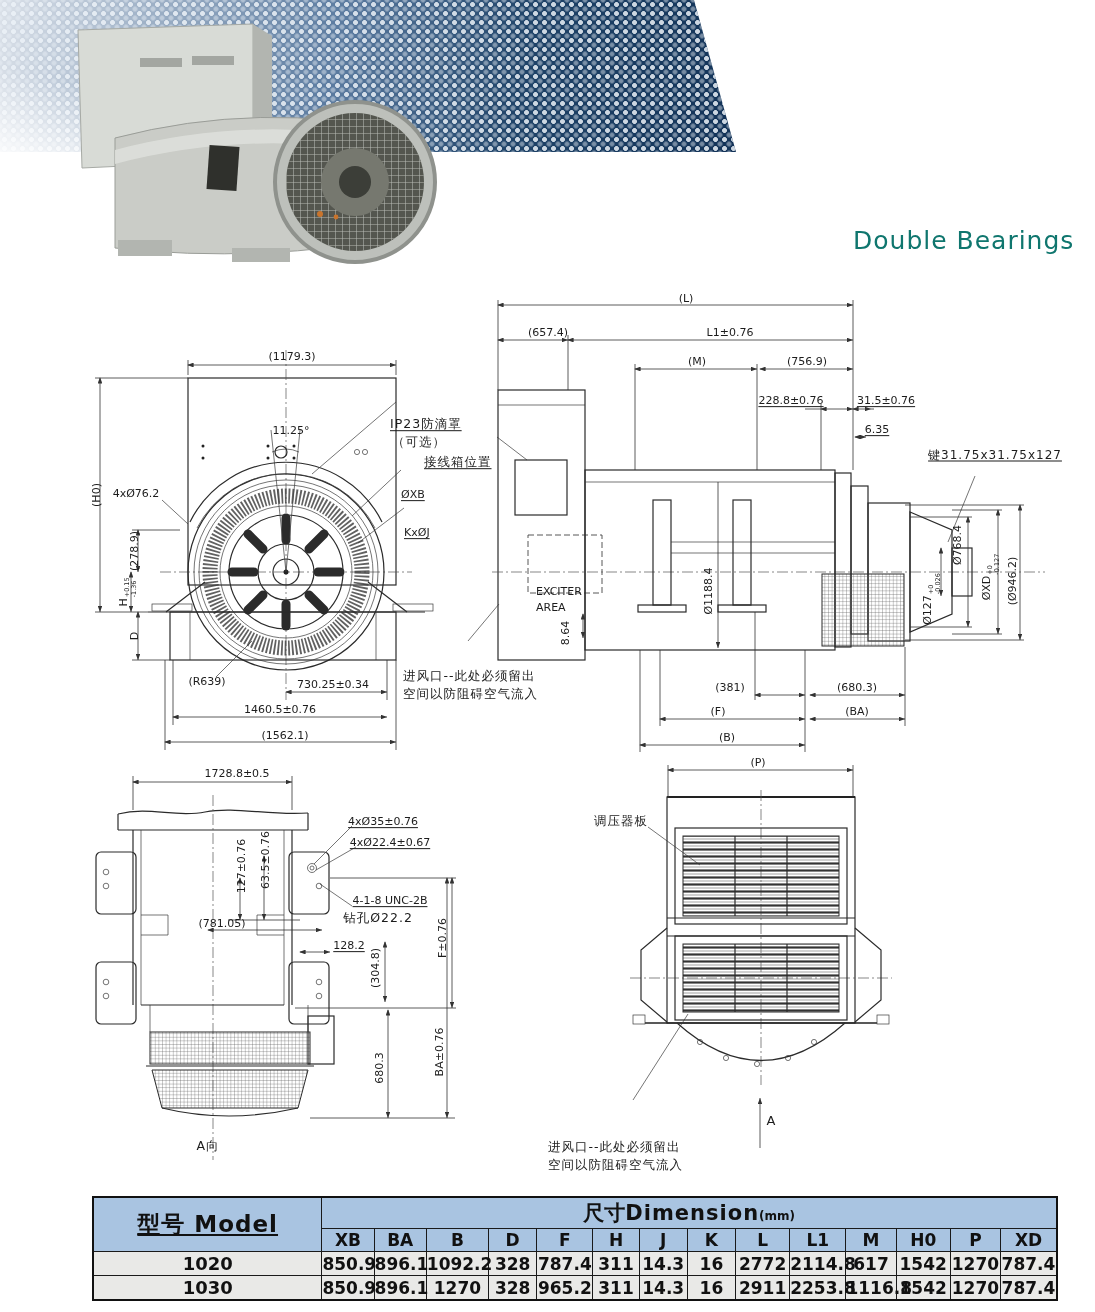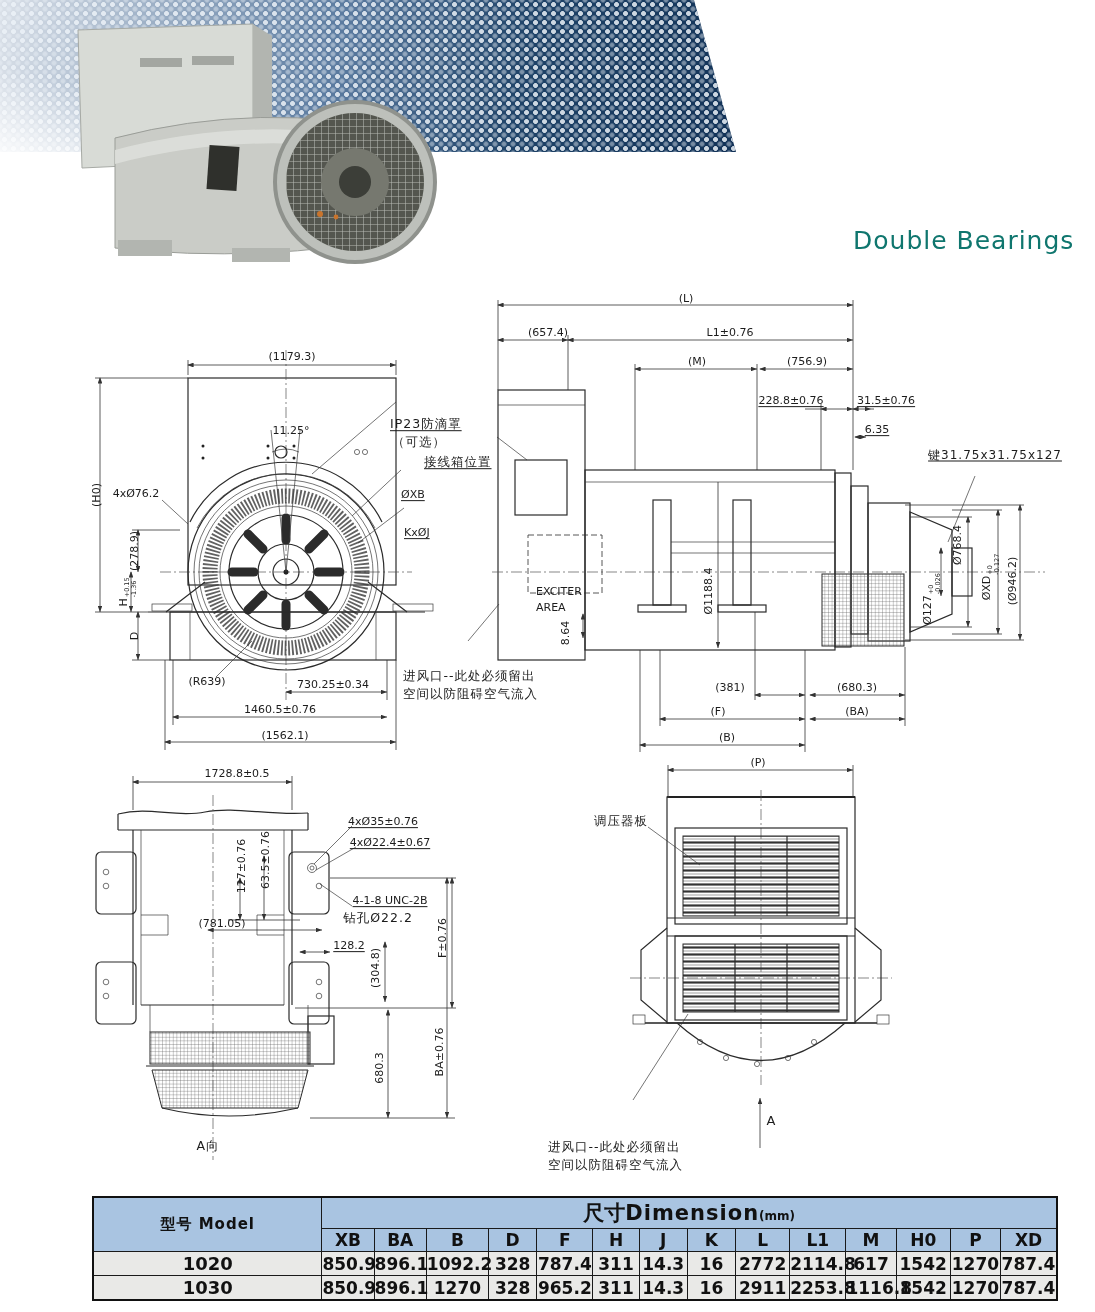--- a/index.html
+++ b/index.html
@@ -36,21 +36,21 @@
   .s{stroke:#2b2b2b;stroke-width:1.2;fill:none;}
   .t{stroke:#3a3a3a;stroke-width:.7;fill:none;}
   .d{stroke:#333;stroke-width:.8;fill:none;}
   .cl{stroke:#555;stroke-width:.7;fill:none;stroke-dasharray:11 3 2 3;}
   
   .dims{position:absolute;left:92px;top:1196px;width:966px;border-collapse:collapse;
         table-layout:fixed;border:2.5px solid #111;}
   .dims td,.dims th{border:1.3px solid #1a1a1a;text-align:center;padding:0;
         font-size:17px;font-weight:600;color:#111;}
   .dims .hd{background:#a9c4e1;}
-  .dims .model-hd{font-size:15px;font-weight:700;letter-spacing:1px;}
+  .dims .model-hd{font-size:23px;font-weight:700;letter-spacing:1px;text-decoration:underline;}
   .dims .dimhdr{font-size:21px;font-weight:700;height:30px;}
   .dims .dimhdr .en{letter-spacing:1px;}
   .dims .dimhdr .mm{font-size:12px;}
   .dims .colhd{height:22px;font-size:17px;}
   .dims .data td{background:#e9e9e7;height:23px;}
   .dims .model-cell{font-size:18px;}
 </style>
 </head>
 <body>
 <div id="page">

